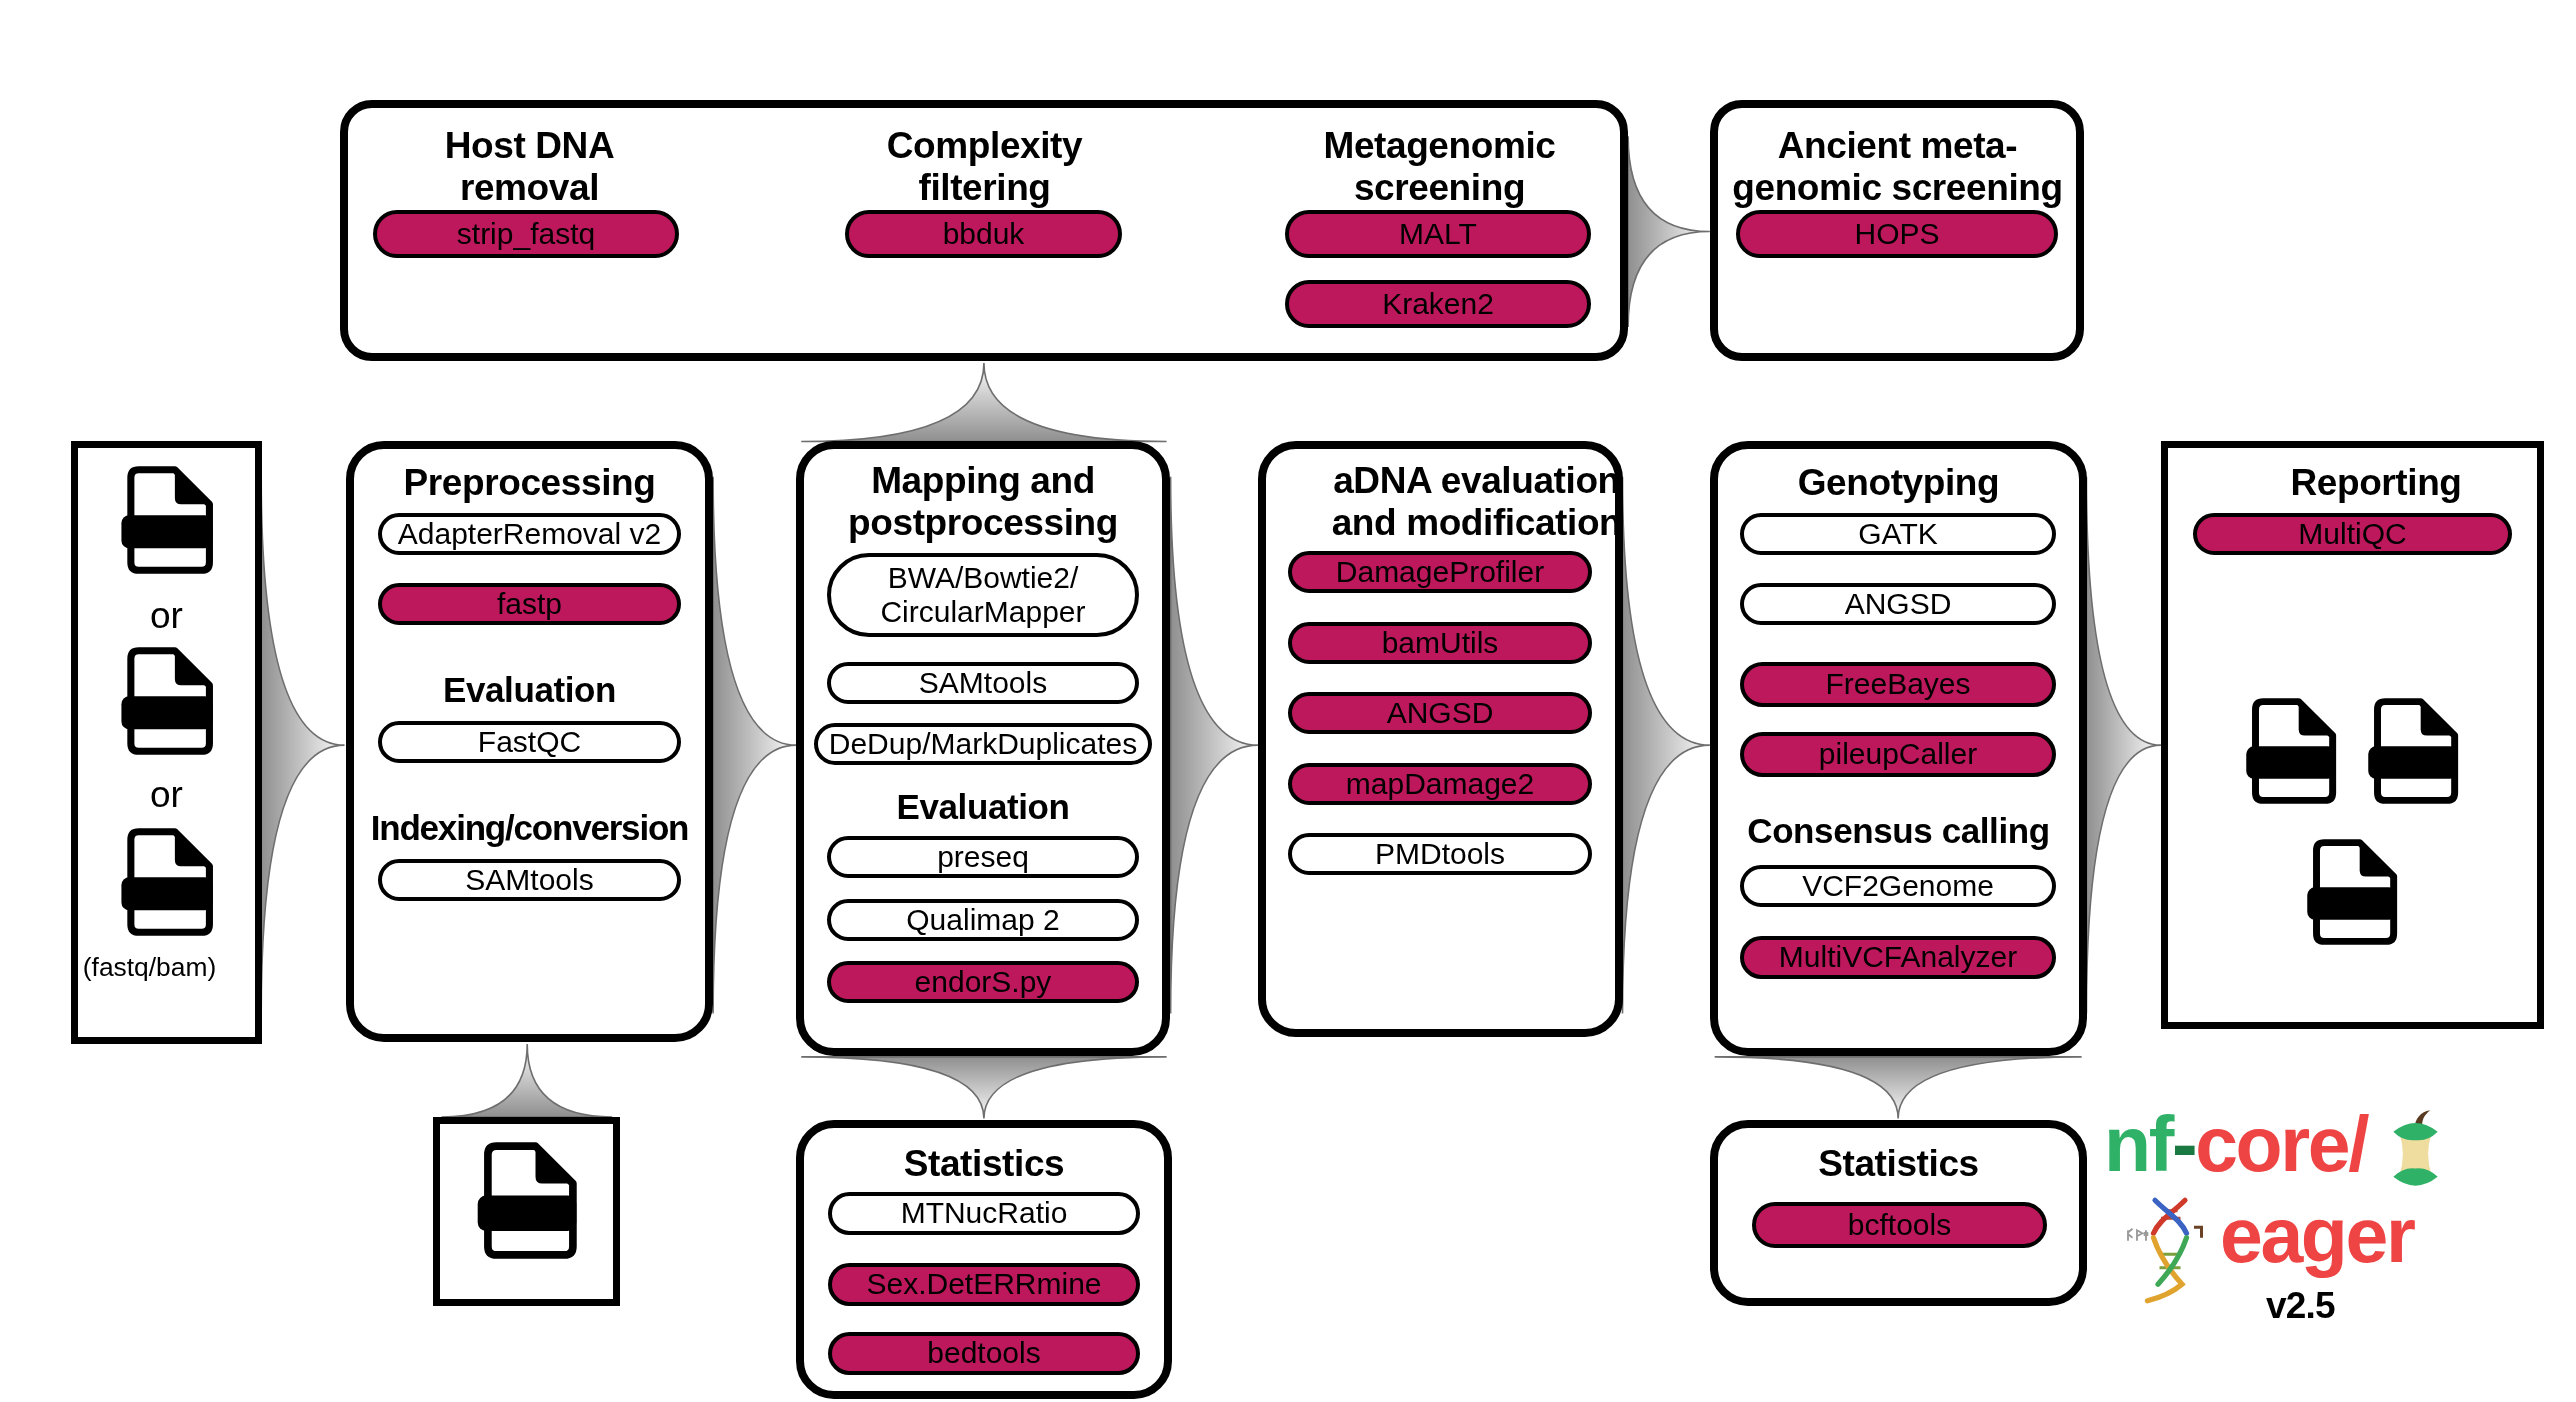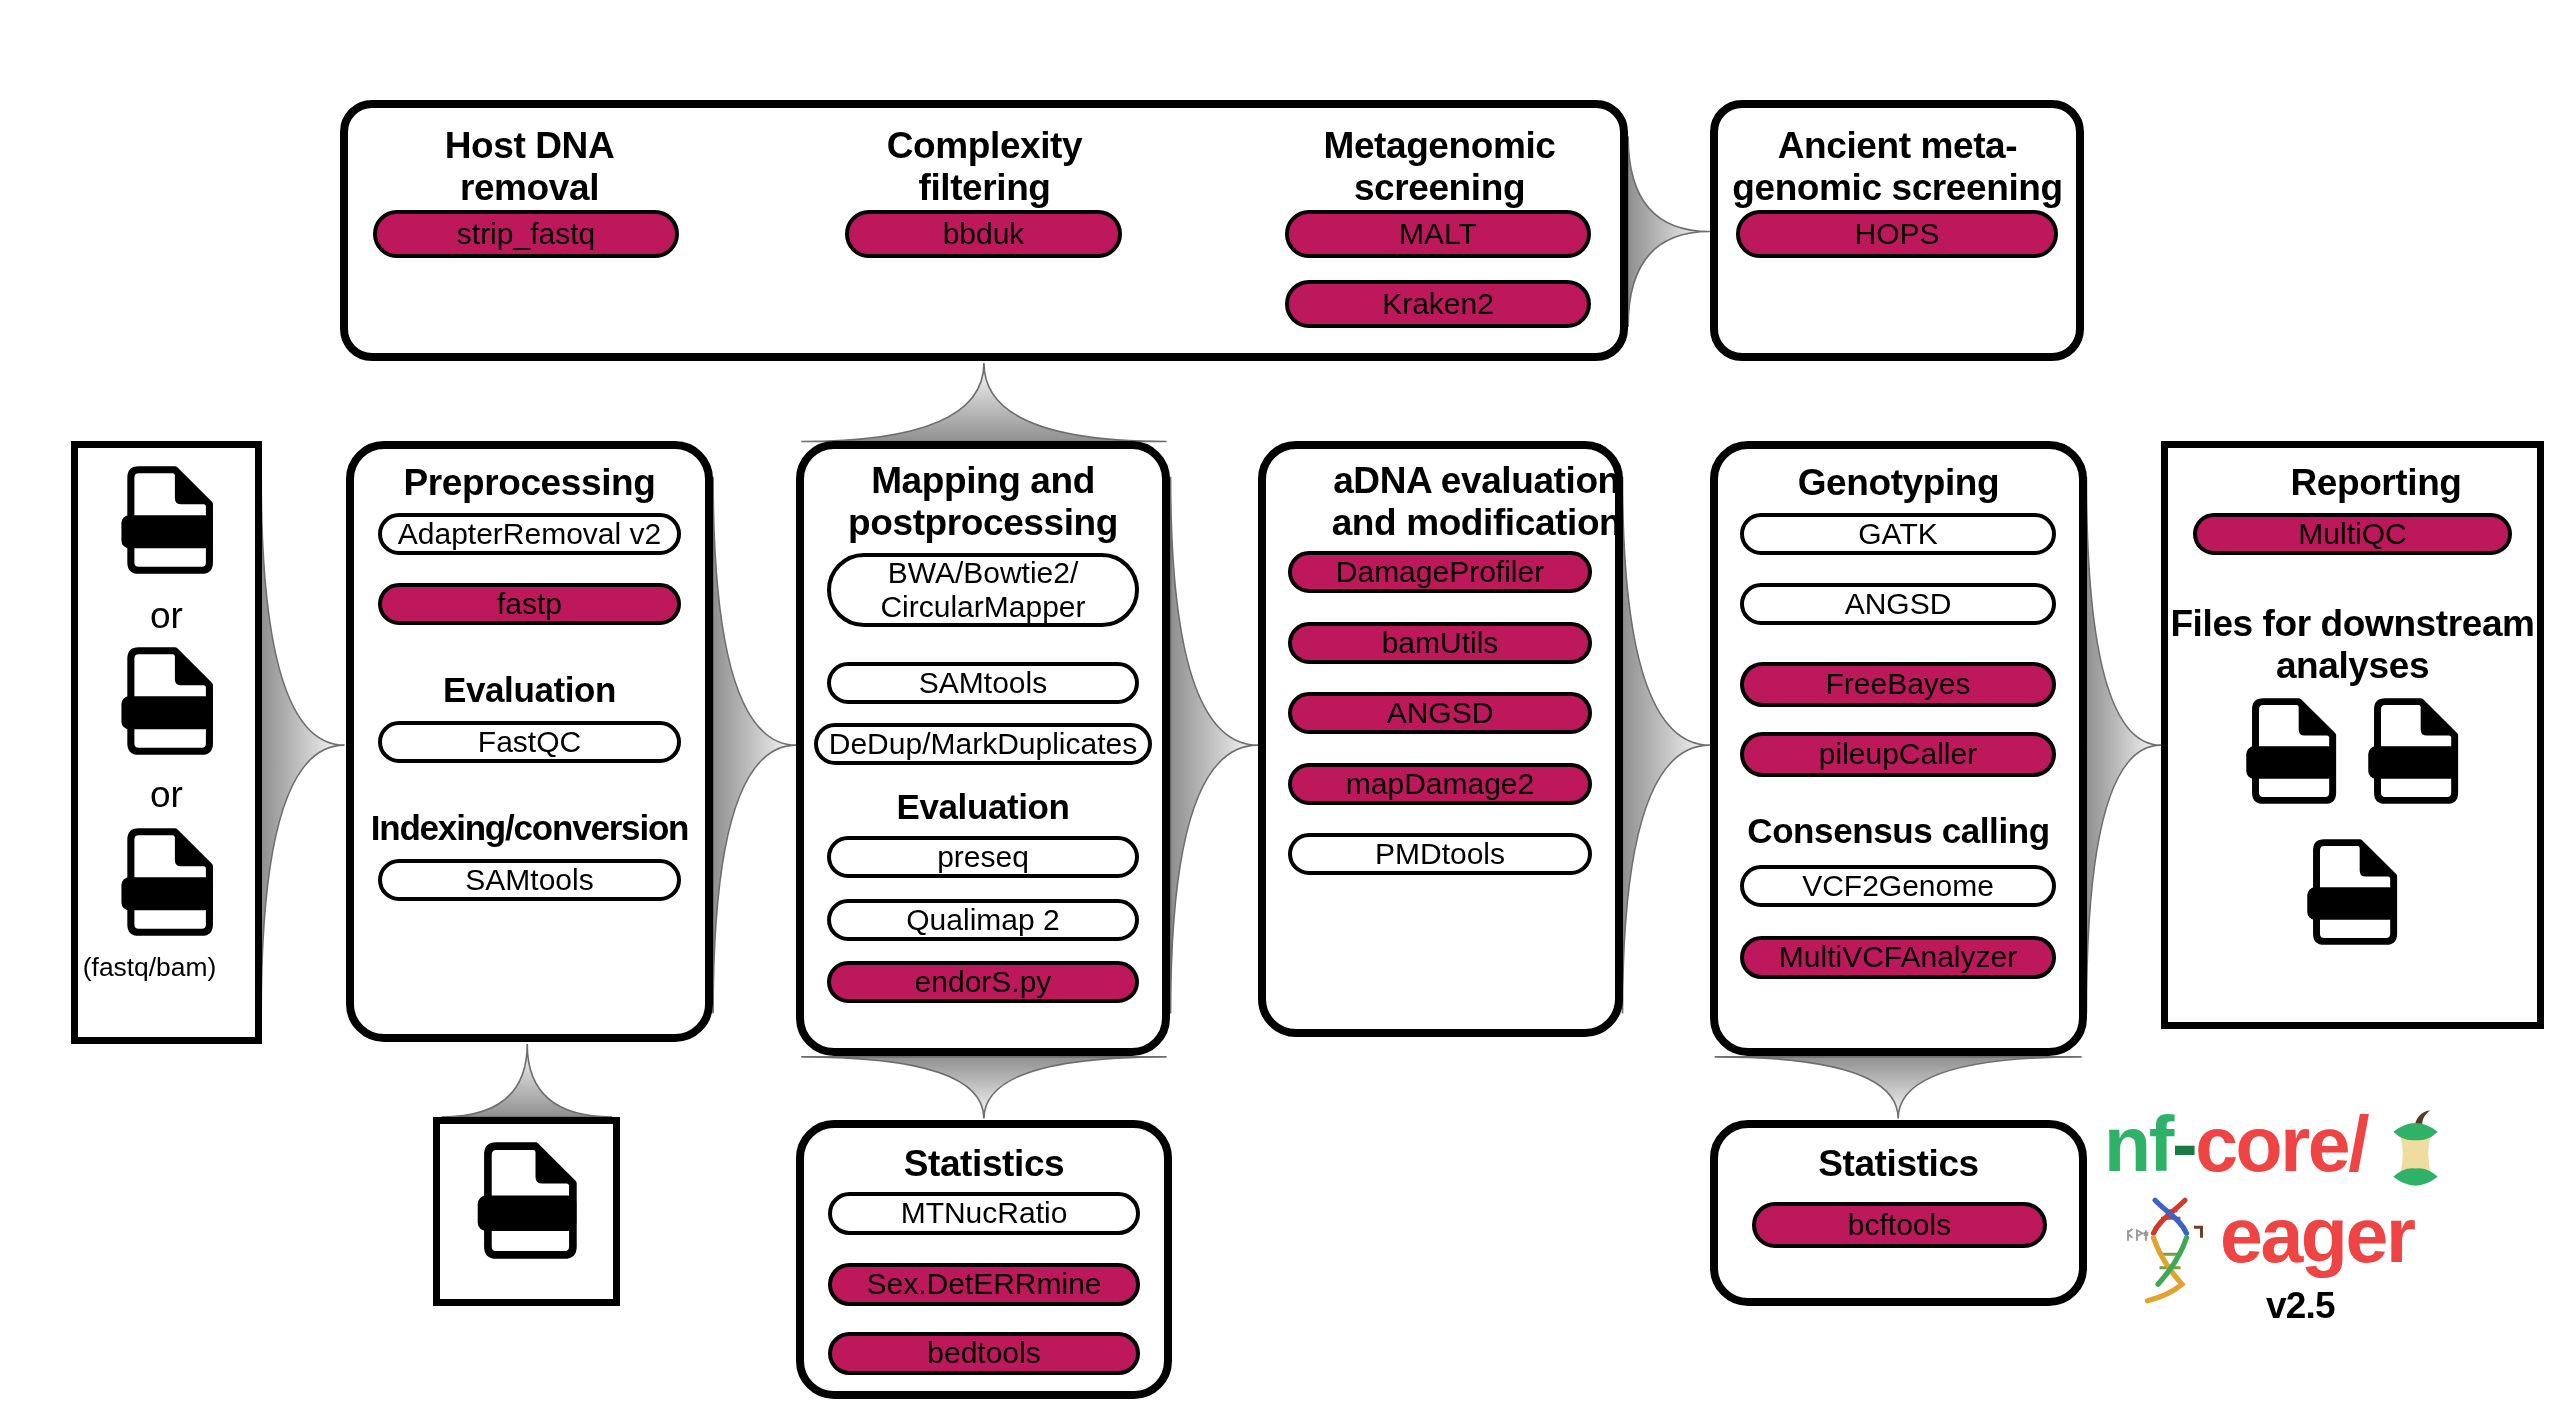--- a/index.html
+++ b/index.html
@@ -129,21 +129,21 @@
   <div class="hdr sub" style="left:346px;top:670px;width:367px;">Evaluation</div>
   <div class="pill white" style="left:378px;top:721px;width:303px;height:42px;">FastQC</div>
   <div class="hdr sub" style="left:346px;top:808px;width:367px;letter-spacing:-1.2px;">Indexing/conversion</div>
   <div class="pill white" style="left:378px;top:859px;width:303px;height:42px;">SAMtools</div>
 
   <div class="box" style="left:796px;top:441px;width:374px;height:615px;"></div>
   <div class="hdr" style="left:796px;top:460px;width:374px;">
     <span>Mapping and</span>
       <span>postprocessing</span>
   </div>
-  <div class="pill white" style="left:827px;top:553px;width:312px;height:74px;">
+  <div class="pill white" style="left:827px;top:553px;width:312px;height:84px;">
     <span>BWA/Bowtie2/</span>
       <span>CircularMapper</span>
   </div>
   <div class="pill white" style="left:827px;top:662px;width:312px;height:42px;">SAMtools</div>
   <div class="pill white" style="left:814px;top:723px;width:338px;height:42px;">DeDup/MarkDuplicates</div>
   <div class="hdr sub" style="left:796px;top:787px;width:374px;">Evaluation</div>
   <div class="pill white" style="left:827px;top:836px;width:312px;height:42px;">preseq</div>
   <div class="pill white" style="left:827px;top:899px;width:312px;height:42px;">Qualimap 2</div>
   <div class="pill green" style="left:827px;top:961px;width:312px;height:42px;">endorS.py</div>
 
@@ -164,24 +164,20 @@
   <div class="pill white" style="left:1740px;top:583px;width:316px;height:42px;">ANGSD</div>
   <div class="pill green" style="left:1740px;top:662px;width:316px;height:45px;">FreeBayes</div>
   <div class="pill green" style="left:1740px;top:732px;width:316px;height:45px;">pileupCaller</div>
   <div class="hdr sub" style="left:1710px;top:811px;width:377px;">Consensus calling</div>
   <div class="pill white" style="left:1740px;top:865px;width:316px;height:42px;">VCF2Genome</div>
   <div class="pill green" style="left:1740px;top:936px;width:316px;height:43px;">MultiVCFAnalyzer</div>
 
   <div class="box square" style="left:2161px;top:441px;width:383px;height:588px;"></div>
   <div class="hdr" style="left:2161px;top:462px;width:430px;">Reporting</div>
   <div class="pill green" style="left:2193px;top:513px;width:319px;height:42px;">MultiQC</div>
-  <div class="hdr" style="left:2161px;top:603px;width:383px;">
-    <span>Files for downstream</span>
-      <span>analyses</span>
-  </div>
   <div class="fileicon" style="left:2243px;top:697px;width:96px;height:108px;">
     <svg viewBox="0 0 120 140">
         <path d="M24,6 H70 L114,50 V124 Q114,134 104,134 H24 Q14,134 14,124 V16 Q14,6 24,6 Z" fill="#fff" stroke="#000" stroke-width="9" stroke-linejoin="round"></path>
         <path d="M70,6 L114,50 H78 Q70,50 70,42 Z" fill="#000"></path>
         <rect x="2" y="64" width="116" height="42" rx="10" fill="#000"></rect>
       </svg>
     <span class="flabel">fastq</span>
   </div>
   <div class="fileicon" style="left:2365px;top:697px;width:96px;height:108px;">
     <svg viewBox="0 0 120 140">

